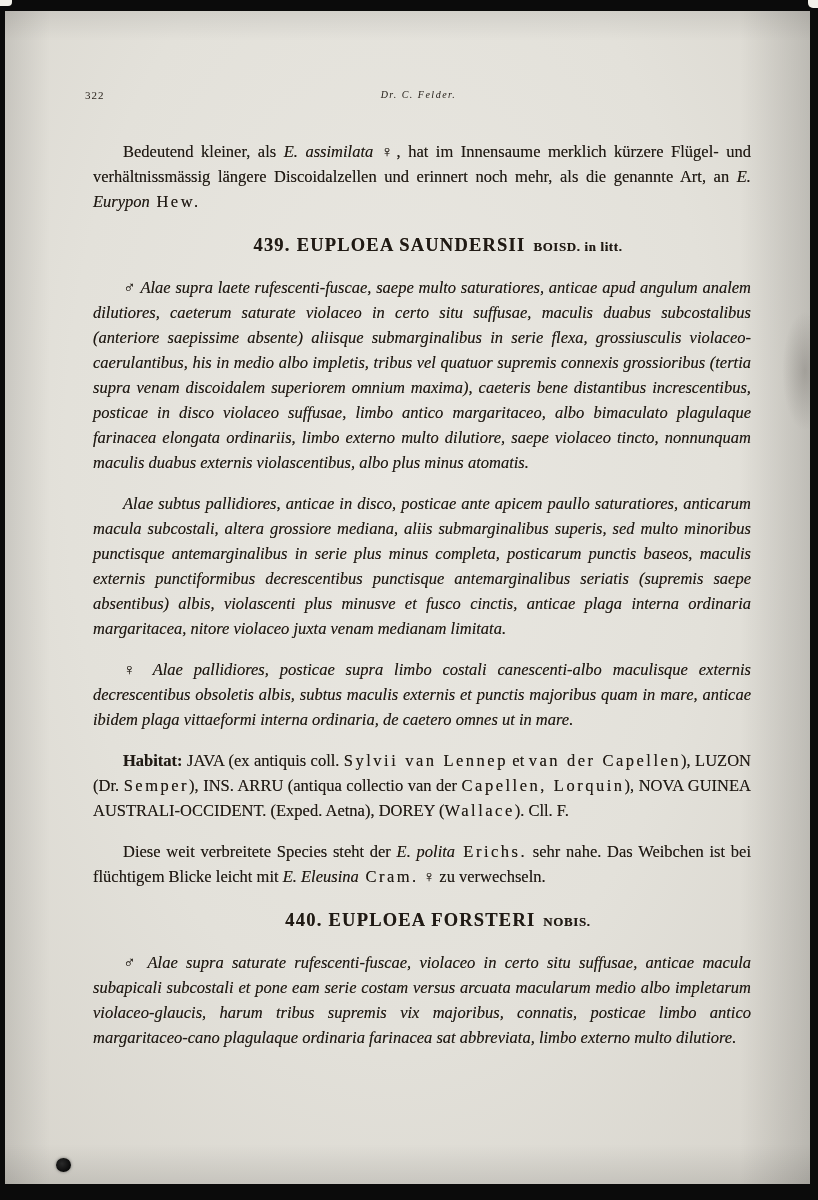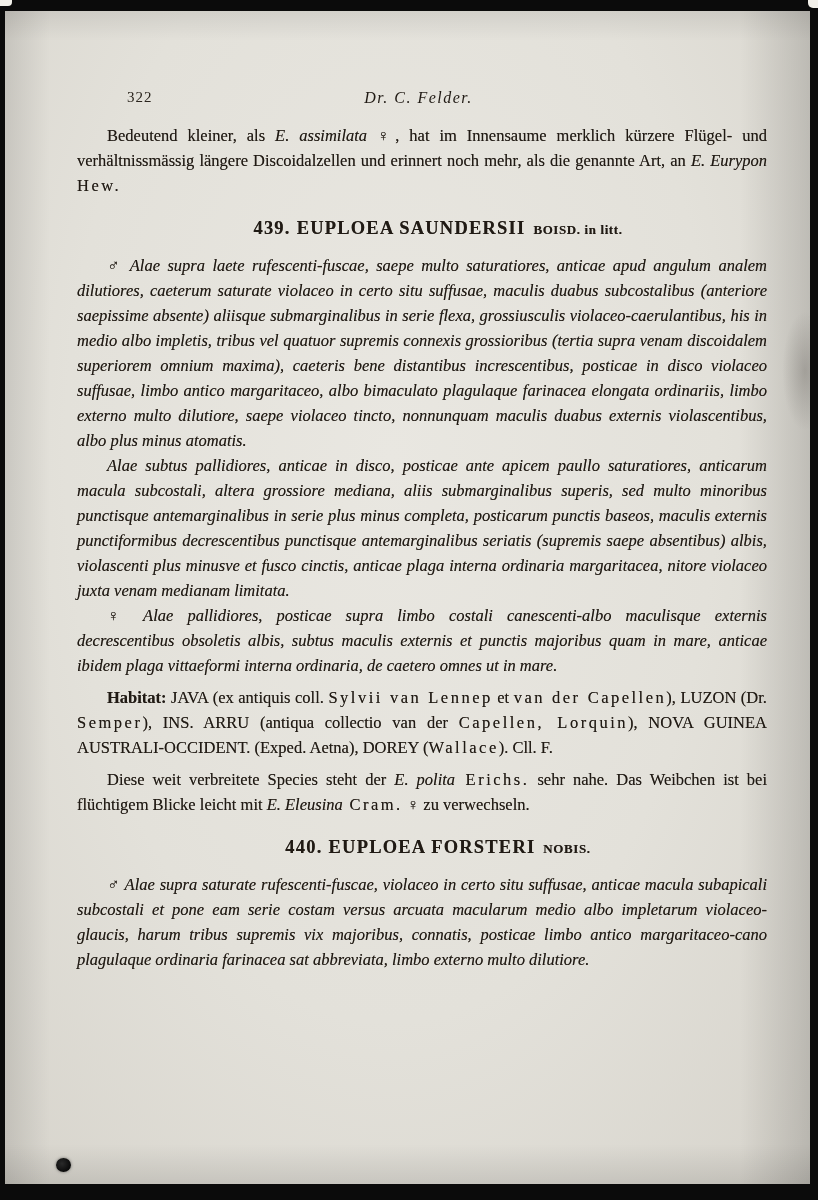--- a/index.html
+++ b/index.html
@@ -38,33 +38,33 @@
     border-radius:50%;
     background:radial-gradient(circle at 40% 40%, #2a2a2a, #0a0a0a 70%);
     box-shadow:0 0 3px rgba(0,0,0,0.5);
   }
   .running-head{
     position:absolute;left:72px;right:50px;top:78px;height:22px;
     font-size:16px;
   }
   .page-number{
     position:absolute;left:8px;top:0;
-    font-size:15px;letter-spacing:1px;color:#2a241d;margin-left:42px;
+    font-size:11px;letter-spacing:1px;color:#2a241d;
   }
   .running-title{
     position:absolute;left:0;right:0;top:0;text-align:center;
-    font-style:italic;letter-spacing:1.5px;font-size:16px;
+    font-style:italic;letter-spacing:1.5px;font-size:10px;
   }
   .content{
     position:absolute;left:72px;top:112px;width:690px;
     font-size:16.5px;line-height:25px;
     text-align:justify;
     text-shadow:0 0 0.5px rgba(25,18,10,0.55);
   }
-  .para{margin:0;text-indent:30px;}
+  .para{margin:16px;text-indent:30px;}
   .para.gap-before{margin-top:7px;}
   .seg-roman{font-style:normal;}
   .seg-italic{font-style:italic;}
   .seg-bold{font-weight:bold;}
   .seg-spaced{letter-spacing:2.5px;}
   .species-heading{
     margin:15px 0 11px 0;
     text-align:center;text-indent:0;
     font-weight:bold;
   }

